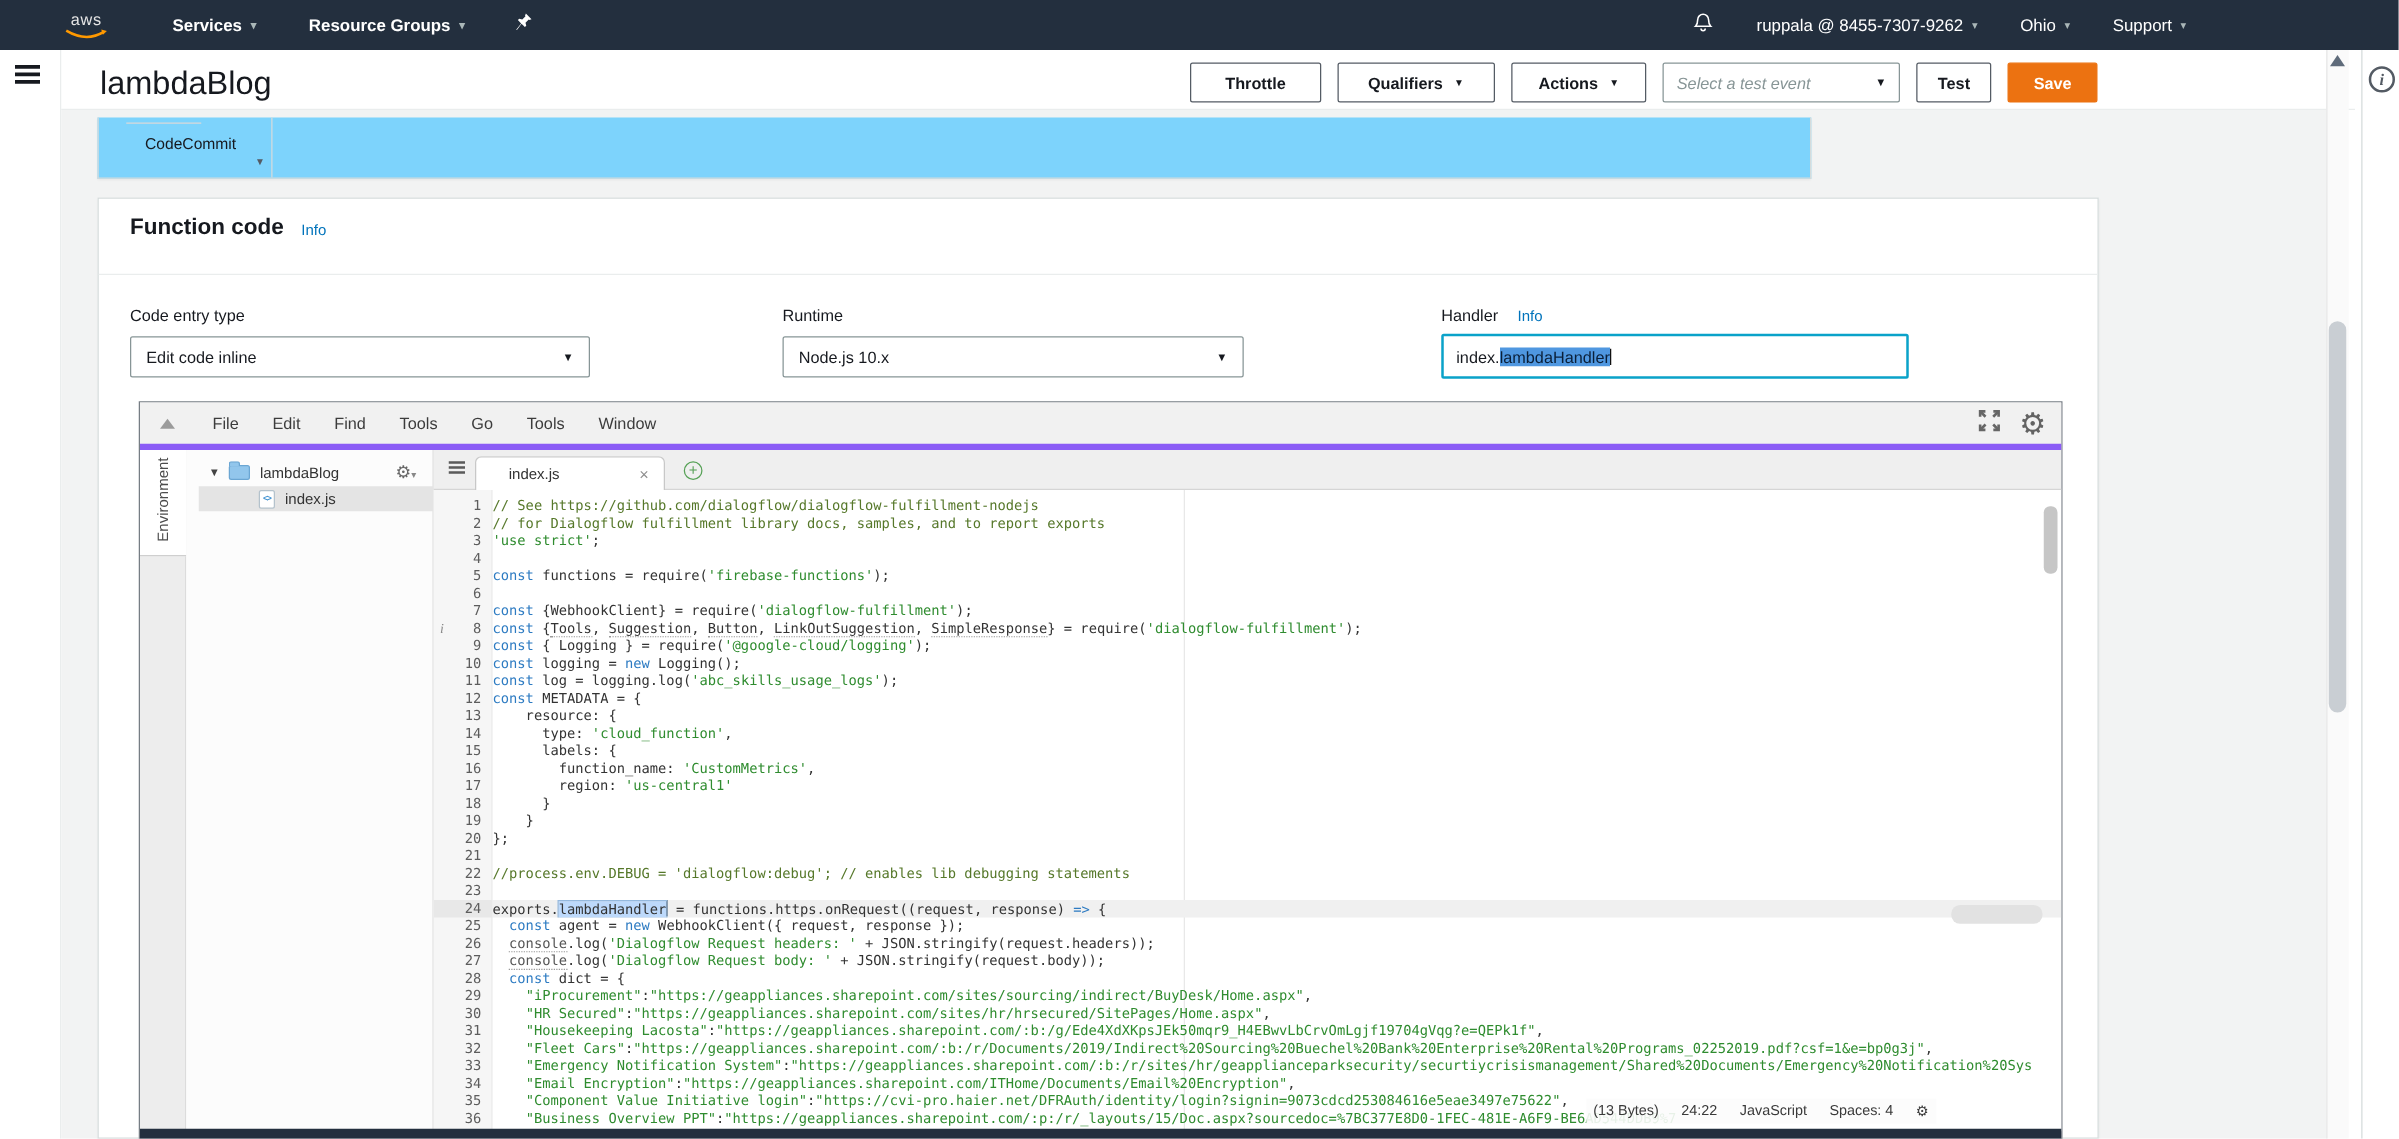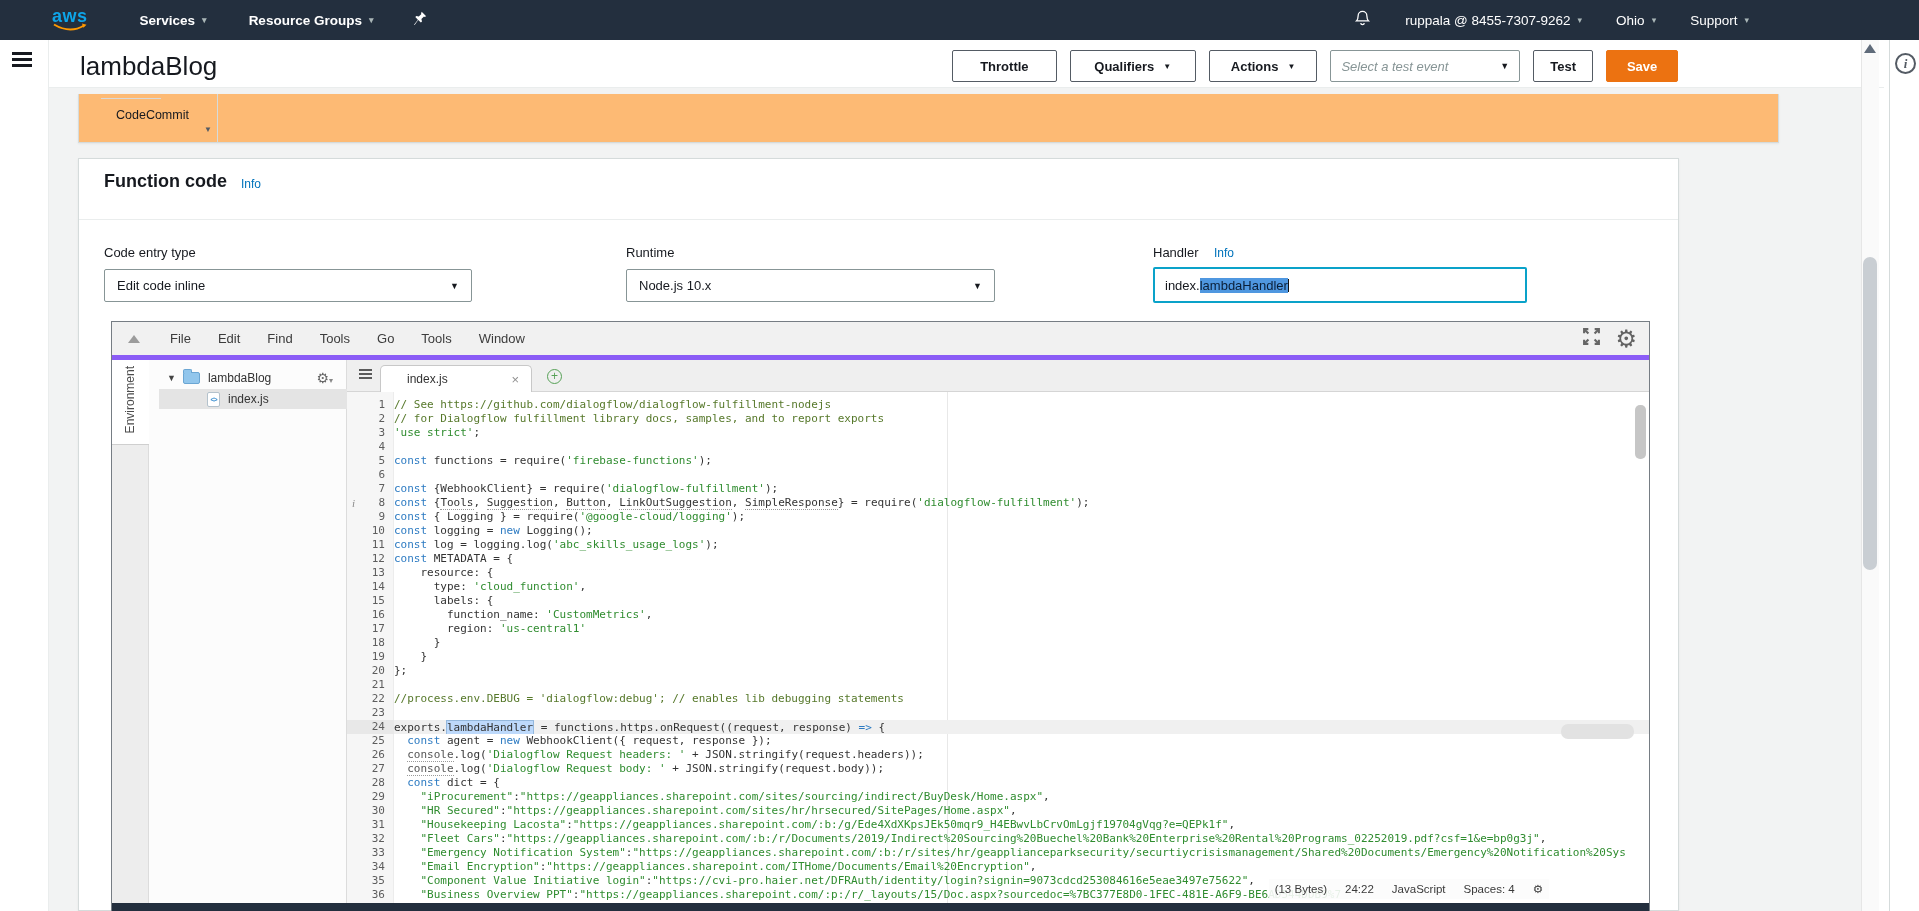--- a/index.html
+++ b/index.html
@@ -3,21 +3,21 @@
 <meta charset="utf-8">
 <style>
   * { box-sizing: border-box; margin: 0; padding: 0; }
   html,body { width:1919px; height:911px; overflow:hidden; }
   body { position:relative; background:#fff; font-family:"Liberation Sans", sans-serif; color:#16191f; }
   .abs { position:absolute; }
 
   
   #topnav { left:0; top:0; width:1919px; height:40px; background:#232f3e; display:flex; align-items:center; }
   #aws-logo { margin-left:52px; display:flex; flex-direction:column; align-items:center; cursor:pointer; }
-  #aws-logo .logo-text { color:#0ea5e9; font-weight:700; font-size:18px; letter-spacing:.5px; line-height:14px; }
+  #aws-logo .logo-text { color:#e5e5e5; font-weight:400; font-size:13px; letter-spacing:.5px; line-height:14px; }
   #topnav-menus { display:flex; margin-left:52px; gap:42px; }
   .nav-item { color:#fff; font-size:13.5px; font-weight:700; display:flex; align-items:center; gap:7px; cursor:pointer; }
   .nav-caret { color:#aab7b8; font-size:9px; }
   #nav-pin { margin-left:40px; cursor:pointer; }
   #topnav-right { margin-left:auto; margin-right:170px; display:flex; align-items:center; gap:34px; }
   #topnav-right .nav-item { font-weight:400; }
 
   
   #header { left:0; top:40px; width:1884px; height:48px; background:#fff; border-bottom:1px solid #eaeded; }
   #left-strip { left:0; top:40px; width:49px; height:871px; background:#fff; border-right:1px solid #eaeded; }
@@ -40,21 +40,21 @@
   #main-bg { left:49px; top:88px; width:1812px; height:823px; background:#f2f3f3; }
 
   
   #page-scrollbar { left:1861px; top:40px; width:18px; height:871px; background:#fafafa; border-left:1px solid #e6e6e6; }
   #page-scroll-up { left:1864px; top:44px; width:0; height:0; border-left:6px solid transparent; border-right:6px solid transparent; border-bottom:9px solid #5f6b7a; cursor:pointer; }
   #page-scroll-thumb { left:1863px; top:257px; width:14px; height:313px; background:#c9ced3; border-radius:7px; cursor:pointer; }
   #right-rail { left:1889px; top:40px; width:30px; height:871px; background:#fff; border-left:1px solid #d5dbdb; }
   #info-circle-icon { left:1895px; top:53px; width:21px; height:21px; border:2px solid #545b64; border-radius:50%; color:#545b64; font-family:"Liberation Serif", serif; font-style:italic; font-weight:700; font-size:13px; text-align:center; line-height:17px; cursor:pointer; }
 
   
-  #designer-card { left:78px; top:94px; width:1701px; height:49px; background:#fdba74; border:1px solid #d5dbdb; border-top:none; box-shadow:0 1px 2px rgba(0,0,0,.06); }
+  #designer-card { left:78px; top:94px; width:1371px; height:49px; background:#7dd3fc; border:1px solid #d5dbdb; border-top:none; box-shadow:0 1px 2px rgba(0,0,0,.06); }
   #trigger-listbox { position:absolute; left:0; top:0; width:139px; height:48px; border-right:1px solid #d5dbdb; }
   #trigger-separator { position:absolute; left:22px; top:4px; width:60px; height:1px; background:#d9d9d9; }
   #trigger-item-label { position:absolute; left:37px; top:14px; font-size:12.5px; color:#16191f; }
   #trigger-scroll-caret { position:absolute; left:125px; top:31px; font-size:8px; color:#545b64; cursor:pointer; }
 
   
   #function-card { left:78px; top:158px; width:1601px; height:753px; background:#fff; border:1px solid #d5dbdb; box-shadow:0 1px 2px rgba(0,0,0,.06); }
   #fc-title { position:absolute; left:25px; top:12px; font-size:18px; font-weight:700; }
   #fc-info { position:absolute; left:162px; top:18px; font-size:12px; color:#0073bb; cursor:pointer; }
   #fc-divider { position:absolute; left:0; top:60px; width:1599px; height:1px; background:#eaeded; }

